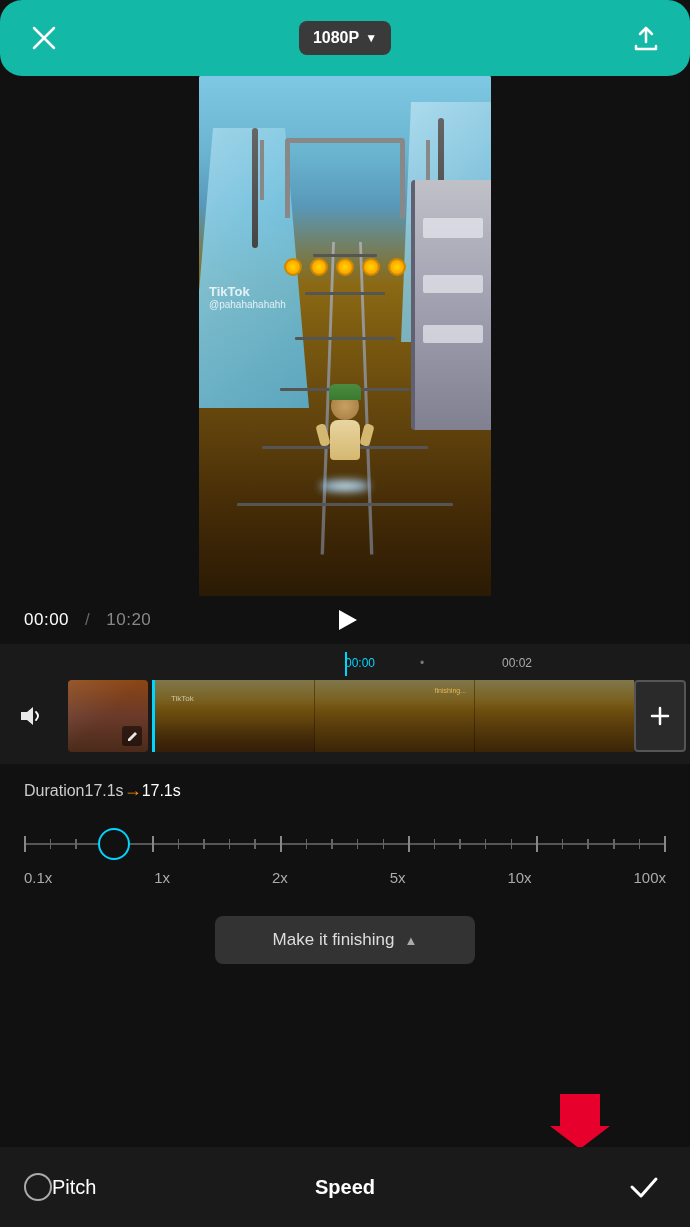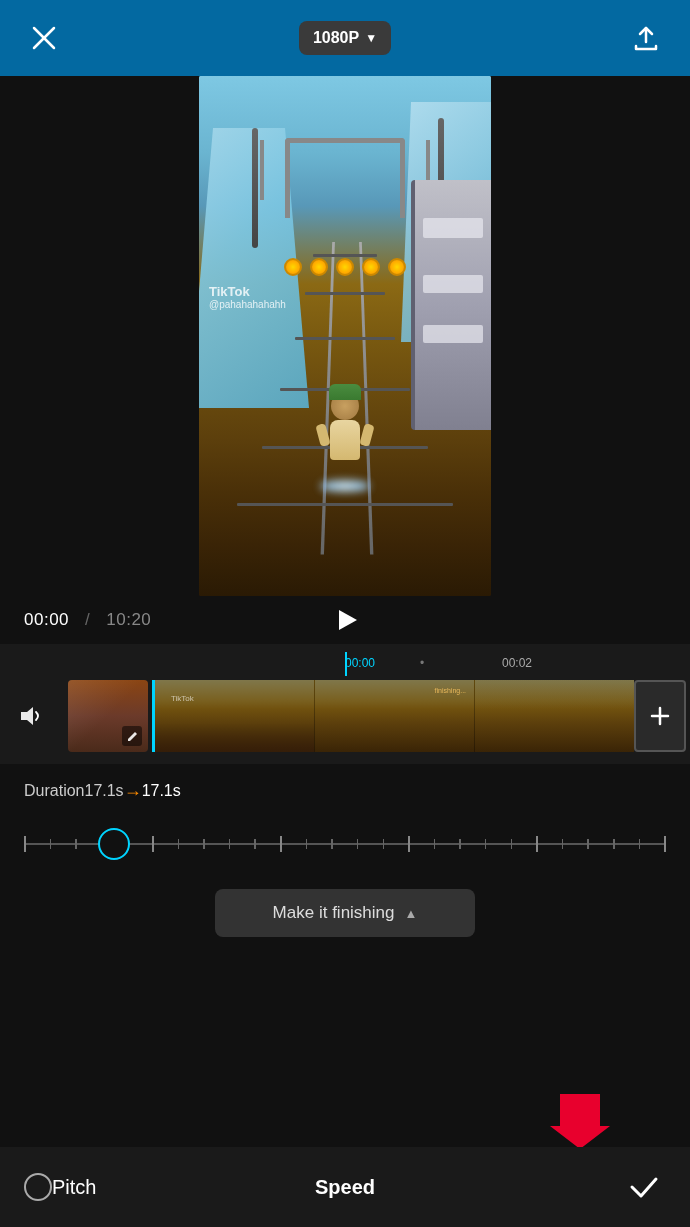--- a/index.html
+++ b/index.html
@@ -12,21 +12,22 @@
       overflow: hidden;
       position: relative;
     }
 
     
     .header {
       display: flex;
       align-items: center;
       justify-content: space-between;
       padding: 18px 24px;
-      background: #0369a1;
+      background: #14b8a6;
+      border-radius: 22px;
     }
     .close-btn {
       width: 40px;
       height: 40px;
       display: flex;
       align-items: center;
       justify-content: center;
       cursor: pointer;
     }
     .close-btn svg {
@@ -654,20 +655,28 @@
       <div class="tick"></div>
       <div class="tick major"></div>
       <div class="tick"></div>
       <div class="tick"></div>
       <div class="tick"></div>
       <div class="tick"></div>
       <div class="tick major"></div>
     </div>
     <div class="slider-handle"></div>
   </div>
+  <div class="speed-labels">
+    <span class="speed-label">0.1x</span>
+    <span class="speed-label">1x</span>
+    <span class="speed-label">2x</span>
+    <span class="speed-label">5x</span>
+    <span class="speed-label">10x</span>
+    <span class="speed-label">100x</span>
+  </div>
 </div>
 
 <div class="smoother-section">
   <button class="smoother-btn">
     <span>Make it finishing</span>
     <span style="font-size:13px;color:#aaa;">▲</span>
   </button>
 </div>
 
 <div class="red-arrow">

